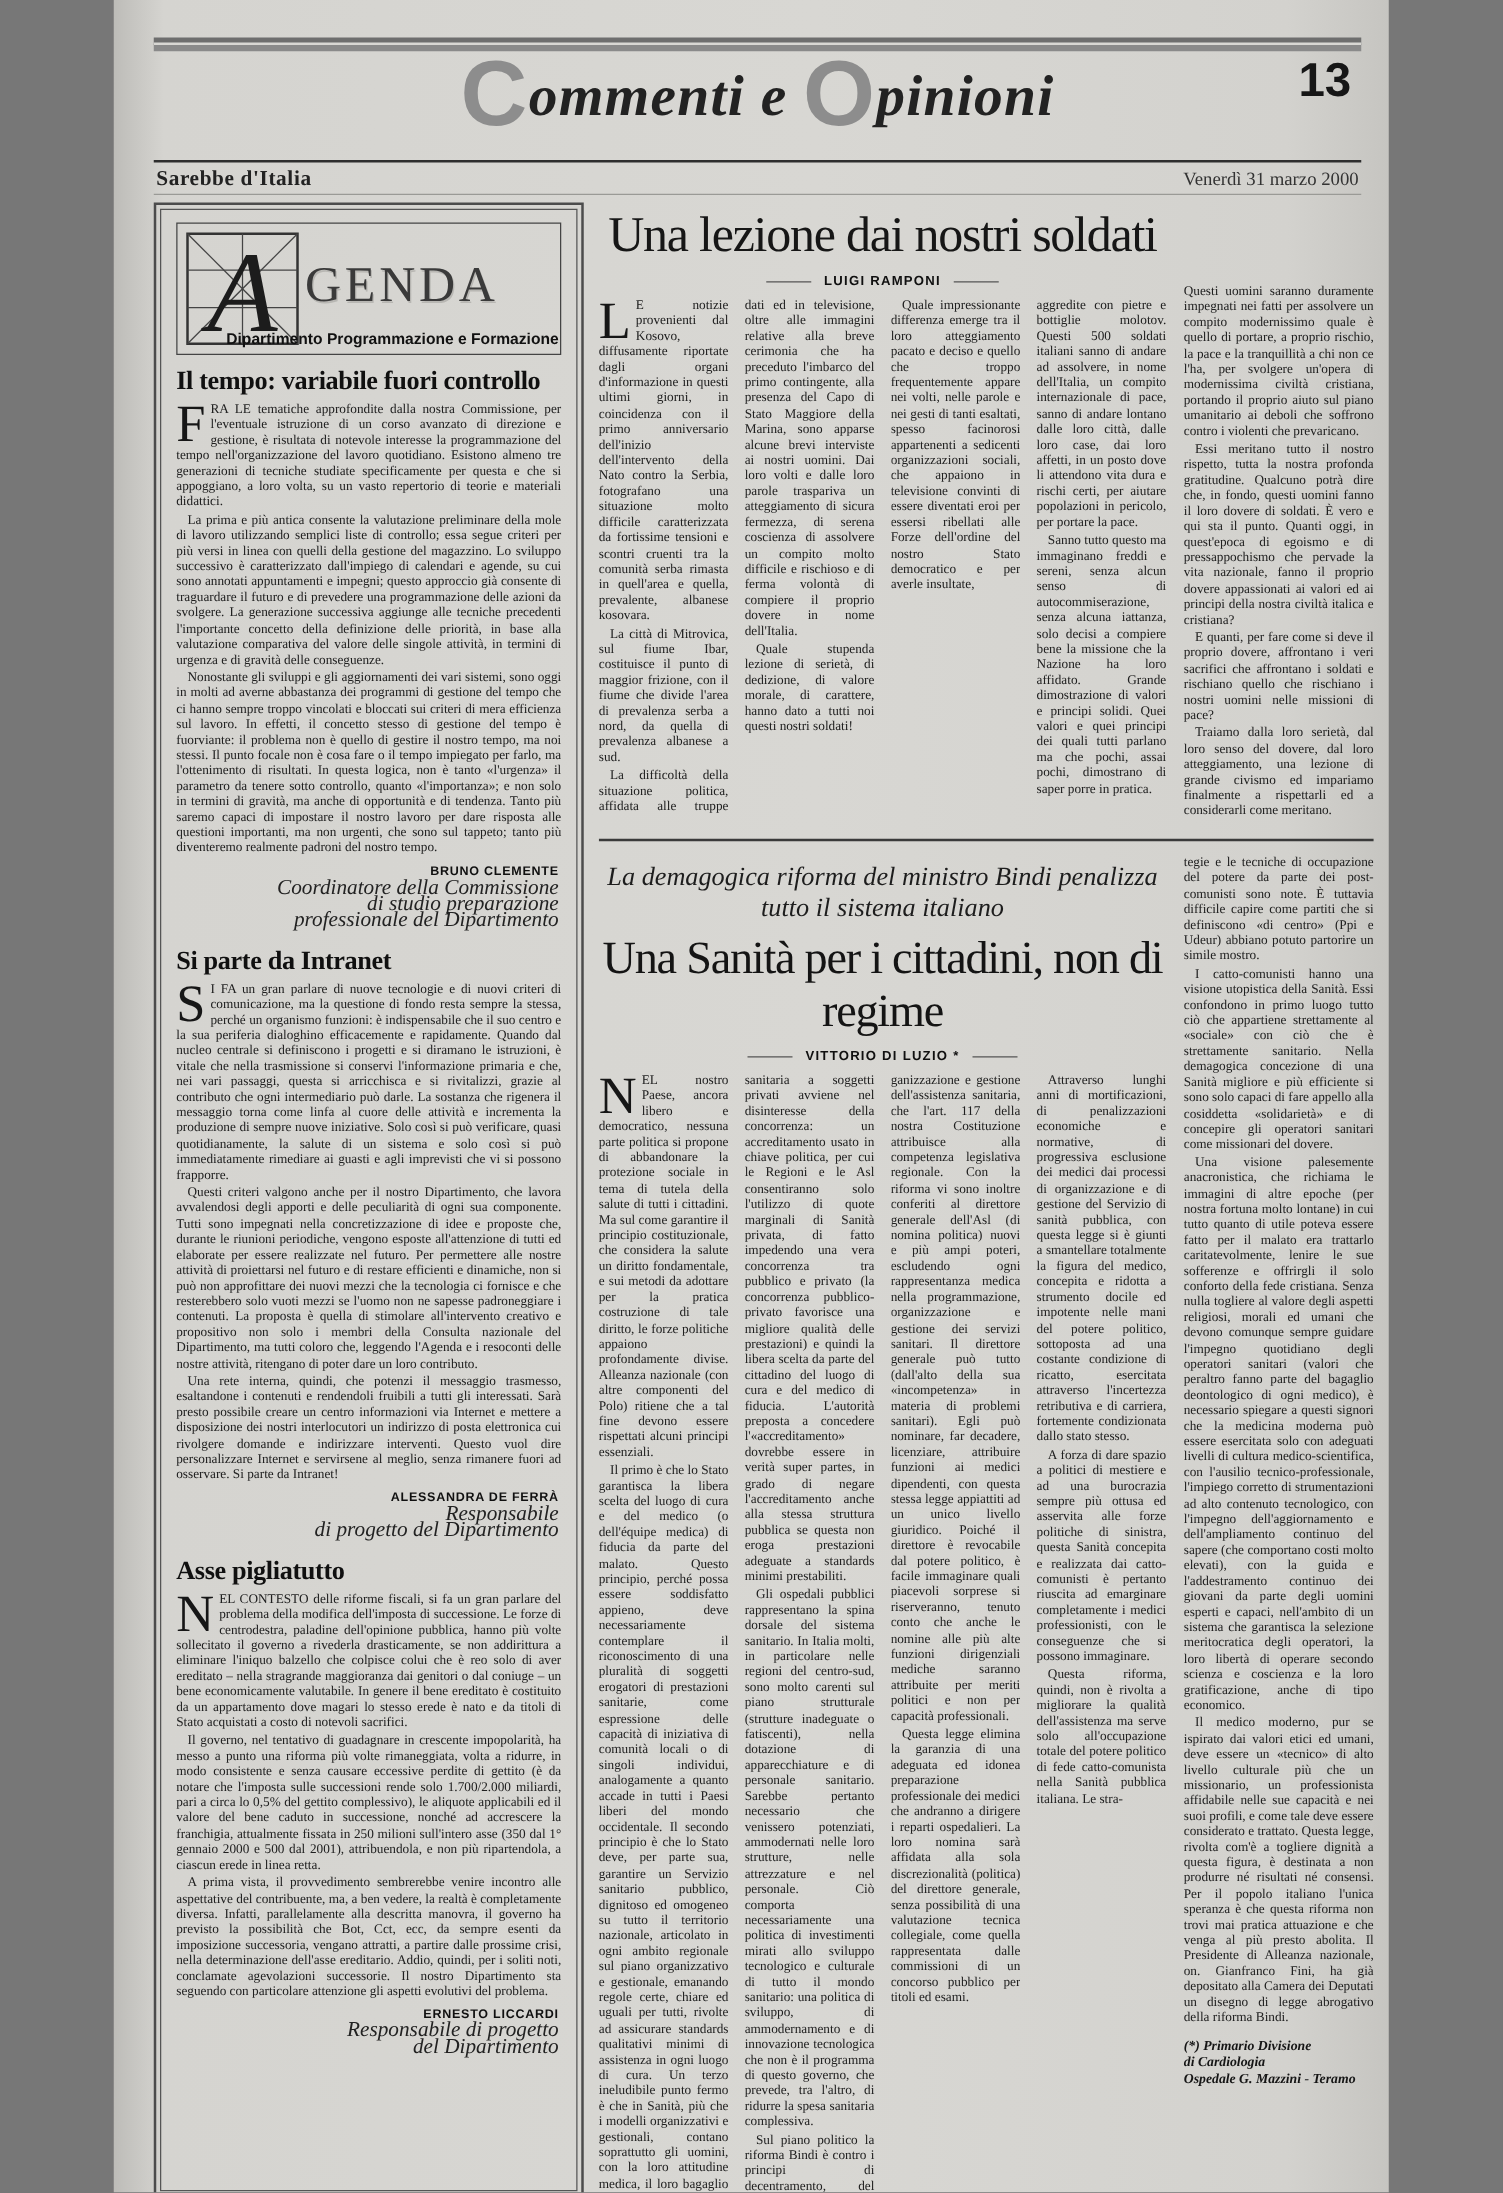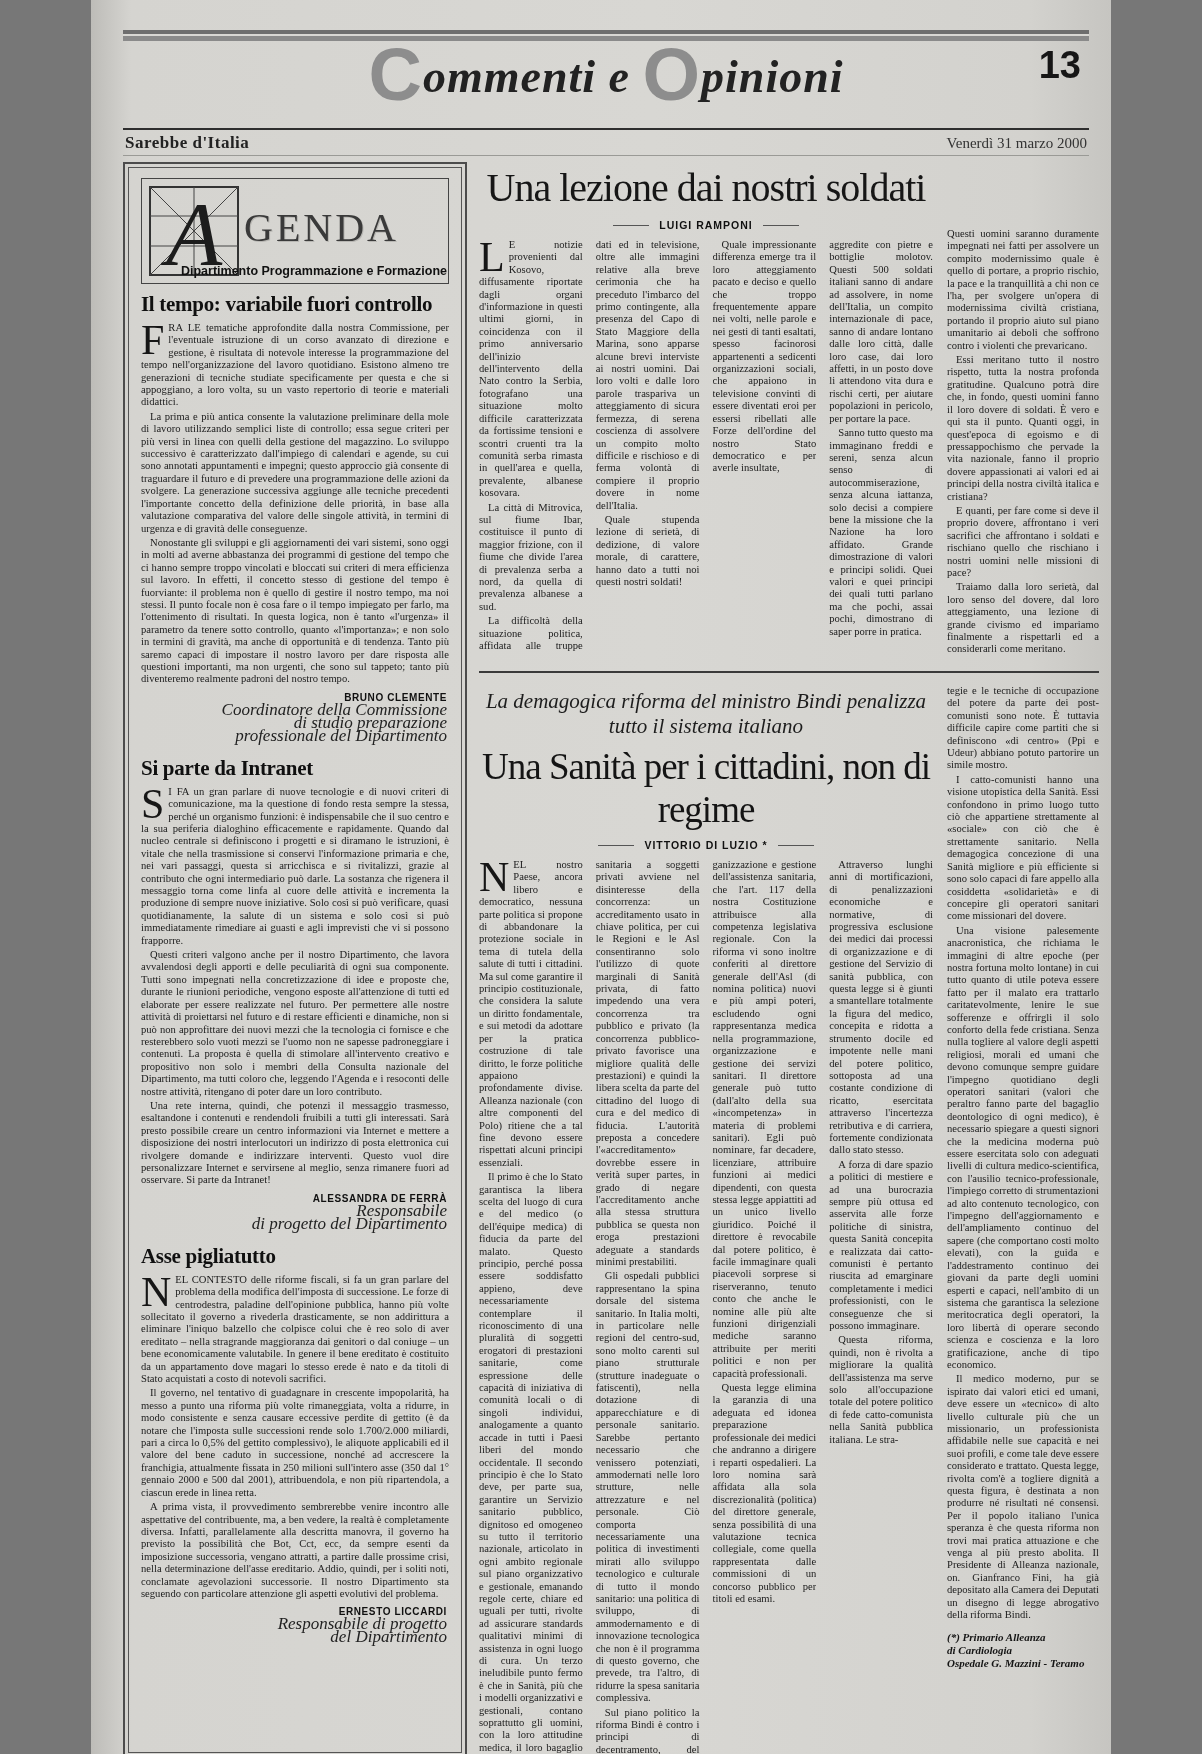--- a/index.html
+++ b/index.html
@@ -199,21 +199,21 @@
               <p class="body-p ind">Questa riforma, quindi, non è rivolta a migliorare la qualità dell'assistenza ma serve solo all'occupazione totale del potere politico di fede catto-comunista nella Sanità pubblica italiana. Le stra-</p>
             </div>
           </div>
         </div>
         <div class="colR">
           <p class="body-p">tegie e le tecniche di occupazione del potere da parte dei post-comunisti sono note. È tuttavia difficile capire come partiti che si definiscono «di centro» (Ppi e Udeur) abbiano potuto partorire un simile mostro.</p>
           <p class="body-p ind">I catto-comunisti hanno una visione utopistica della Sanità. Essi confondono in primo luogo tutto ciò che appartiene strettamente al «sociale» con ciò che è strettamente sanitario. Nella demagogica concezione di una Sanità migliore e più efficiente si sono solo capaci di fare appello alla cosiddetta «solidarietà» e di concepire gli operatori sanitari come missionari del dovere.</p>
           <p class="body-p ind">Una visione palesemente anacronistica, che richiama le immagini di altre epoche (per nostra fortuna molto lontane) in cui tutto quanto di utile poteva essere fatto per il malato era trattarlo caritatevolmente, lenire le sue sofferenze e offrirgli il solo conforto della fede cristiana. Senza nulla togliere al valore degli aspetti religiosi, morali ed umani che devono comunque sempre guidare l'impegno quotidiano degli operatori sanitari (valori che peraltro fanno parte del bagaglio deontologico di ogni medico), è necessario spiegare a questi signori che la medicina moderna può essere esercitata solo con adeguati livelli di cultura medico-scientifica, con l'ausilio tecnico-professionale, l'impiego corretto di strumentazioni ad alto contenuto tecnologico, con l'impegno dell'aggiornamento e dell'ampliamento continuo del sapere (che comportano costi molto elevati), con la guida e l'addestramento continuo dei giovani da parte degli uomini esperti e capaci, nell'ambito di un sistema che garantisca la selezione meritocratica degli operatori, la loro libertà di operare secondo scienza e coscienza e la loro gratificazione, anche di tipo economico.</p>
           <p class="body-p ind">Il medico moderno, pur se ispirato dai valori etici ed umani, deve essere un «tecnico» di alto livello culturale più che un missionario, un professionista affidabile nelle sue capacità e nei suoi profili, e come tale deve essere considerato e trattato. Questa legge, rivolta com'è a togliere dignità a questa figura, è destinata a non produrre né risultati né consensi. Per il popolo italiano l'unica speranza è che questa riforma non trovi mai pratica attuazione e che venga al più presto abolita. Il Presidente di Alleanza nazionale, on. Gianfranco Fini, ha già depositato alla Camera dei Deputati un disegno di legge abrogativo della riforma Bindi.</p>
           <div class="footnote">
-            <div>(*) Primario Alleanza</div>
+            <div>(*) Primario Divisione</div>
             <div>di Cardiologia</div>
             <div>Ospedale G. Mazzini - Teramo</div>
           </div>
         </div>
       </section>
 
     </main>
   </div>
 </div>
 

